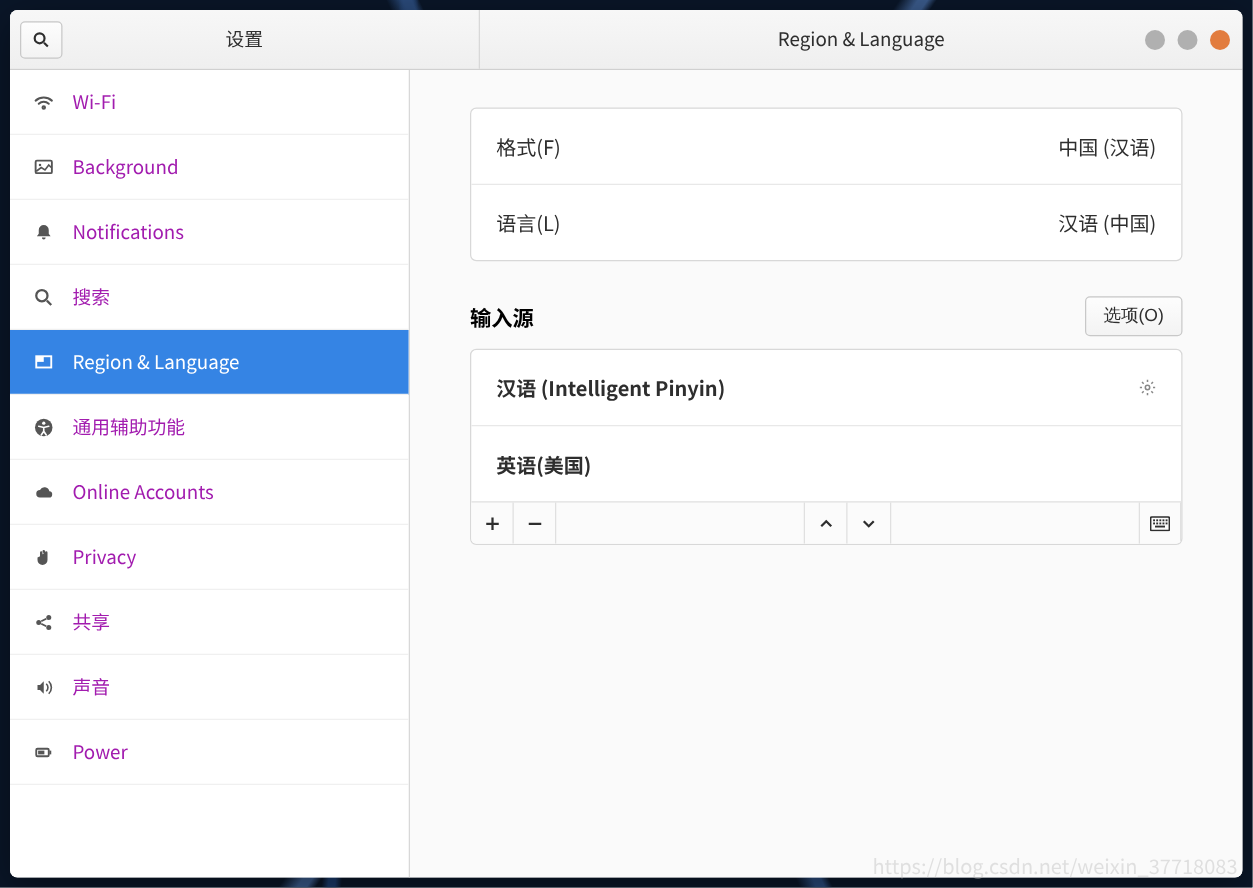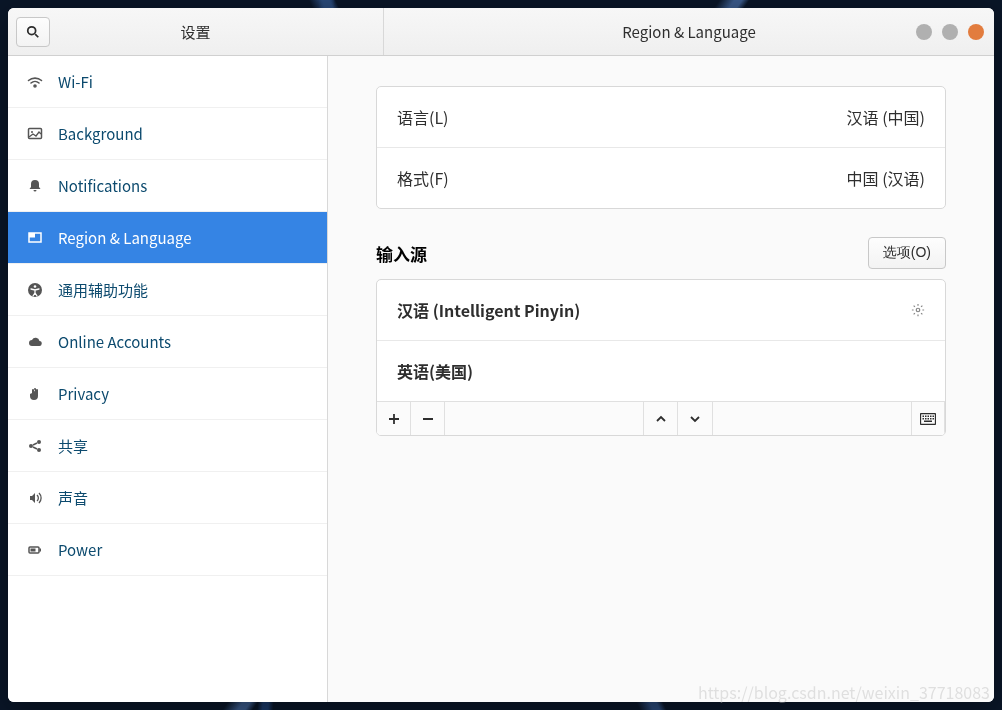--- a/index.html
+++ b/index.html
@@ -100,21 +100,21 @@
     overflow-y: auto;
     background: #ffffff;
   }
   .side-item {
     display: flex;
     align-items: center;
     height: 52px;
     padding: 0 18px;
     gap: 14px;
     font-size: 15px;
-    color: #0c4a6e;
+    color: #a21caf;
     border-bottom: 1px solid #f0f0f0;
     cursor: pointer;
   }
   .side-item.selected {
     background: #3584e4;
     color: #ffffff;
   }
   .side-item .side-icon {
     width: 18px; height: 18px;
     display: flex; align-items: center; justify-content: center;
@@ -259,20 +259,29 @@
         <span>Background</span>
       </div>
       <div class="side-item">
         <span class="side-icon">
           <svg width="16" height="16" viewBox="0 0 16 16">
               <path d="M8 2a4 4 0 014 4v3l1.5 2h-11L4 9V6a4 4 0 014-4zM6.5 12a1.5 1.5 0 003 0" fill="currentColor"></path>
             </svg>
         </span>
         <span>Notifications</span>
       </div>
+      <div class="side-item">
+        <span class="side-icon">
+          <svg width="16" height="16" viewBox="0 0 16 16">
+              <circle cx="6.5" cy="6.5" r="4.5" fill="none" stroke="currentColor" stroke-width="1.8"></circle>
+              <line x1="10.5" y1="10.5" x2="14" y2="14" stroke="currentColor" stroke-width="1.8"></line>
+            </svg>
+        </span>
+        <span>搜索</span>
+      </div>
       <div class="side-item selected">
         <span class="side-icon">
           <svg width="16" height="16" viewBox="0 0 16 16">
               <rect x="2" y="3" width="12" height="9" fill="none" stroke="currentColor" stroke-width="1.5"></rect>
               <rect x="2" y="3" width="6" height="4.5" fill="currentColor"></rect>
             </svg>
         </span>
         <span>Region &amp; Language</span>
       </div>
       <div class="side-item">
@@ -330,26 +339,26 @@
             </svg>
         </span>
         <span>Power</span>
       </div>
     </div>
 
     <div class="content">
 
       <div class="panel">
         <div class="panel-row">
+          <span>格式(F)</span>
+          <span class="value">中国 (汉语)</span>
+        </div>
+        <div class="panel-row">
           <span>语言(L)</span>
           <span class="value">汉语 (中国)</span>
-        </div>
-        <div class="panel-row">
-          <span>格式(F)</span>
-          <span class="value">中国 (汉语)</span>
         </div>
       </div>
 
       <div class="section-head">
         <div class="section-title">输入源</div>
         <button class="options-btn">选项(O)</button>
       </div>
 
       <div class="panel input-list">
         <div class="panel-row">

